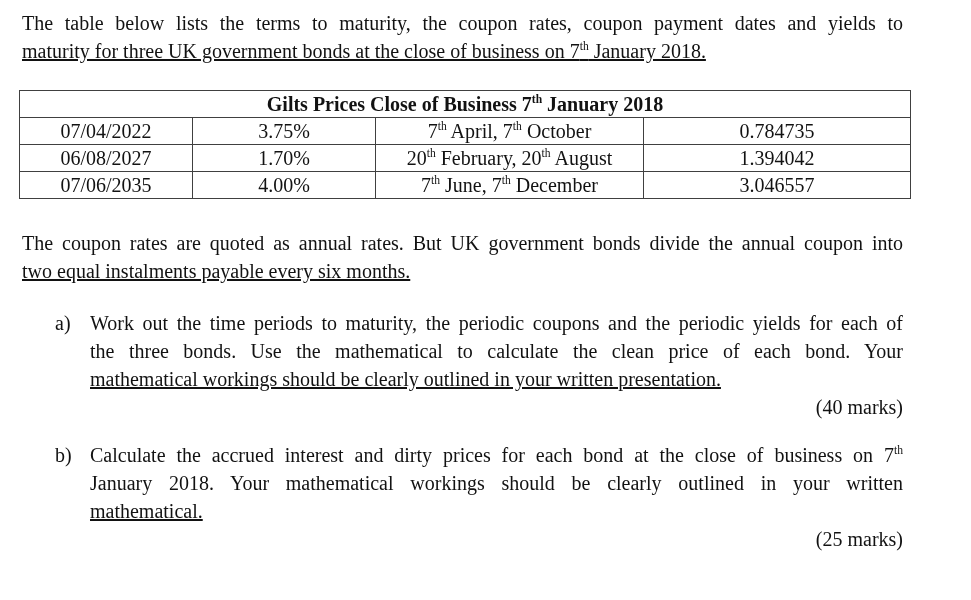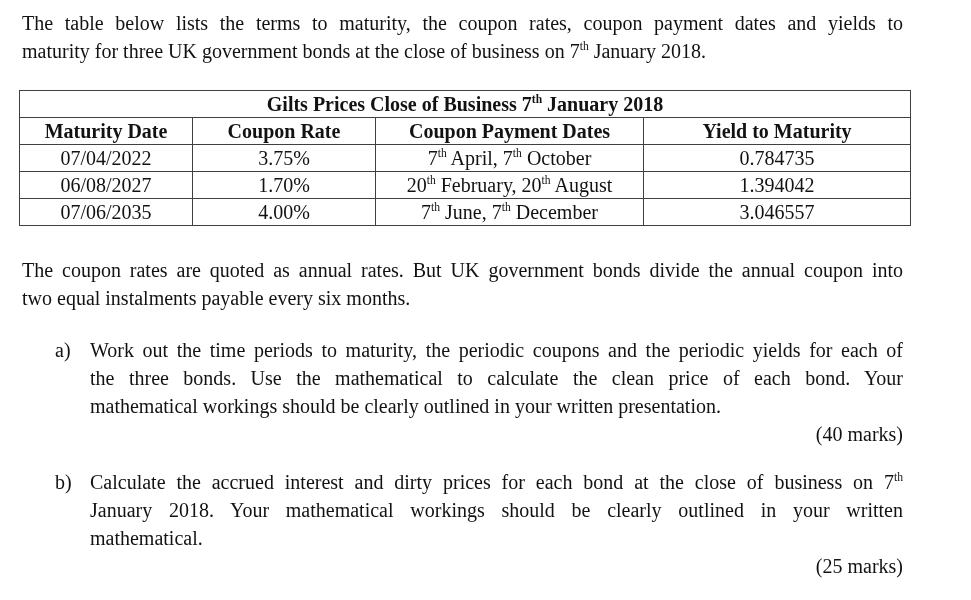--- a/index.html
+++ b/index.html
@@ -17,20 +17,21 @@
     padding: 9px 68px 0 22px; 
   }
   .line {
     white-space: nowrap;
     text-align: justify;
     text-align-last: justify;
   }
   .line.last {
     text-align: left;
     text-align-last: left;
+    text-decoration: underline;
   }
   sup {
     font-size: 0.58em;
     line-height: 0;
     vertical-align: super;
   }
   
   table.gilts {
     border-collapse: collapse;
     table-layout: fixed;
@@ -86,26 +87,20 @@
         <col class="c1">
         <col class="c2">
         <col class="c3">
         <col class="c4">
       </colgroup>
     <tbody>
       <tr>
         <td class="title-cell" colspan="4">Gilts Prices Close of Business 7<sup>th</sup> January 2018</td>
       </tr>
       <tr>
-        <th class="colhead">Maturity Date</th>
-        <th class="colhead">Coupon Rate</th>
-        <th class="colhead">Coupon Payment Dates</th>
-        <th class="colhead">Yield to Maturity</th>
-      </tr>
-      <tr>
         <td>07/04/2022</td>
         <td>3.75%</td>
         <td>7<sup>th</sup> April, 7<sup>th</sup> October</td>
         <td>0.784735</td>
       </tr>
       <tr>
         <td>06/08/2027</td>
         <td>1.70%</td>
         <td>20<sup>th</sup> February, 20<sup>th</sup> August</td>
         <td>1.394042</td>

